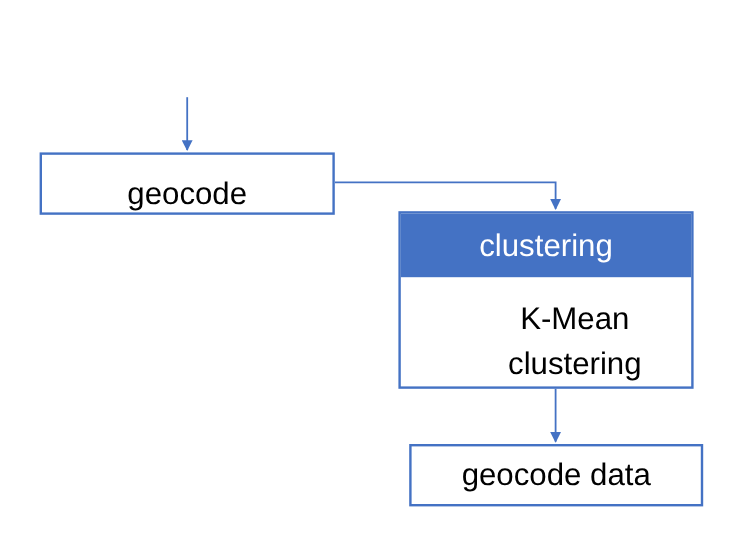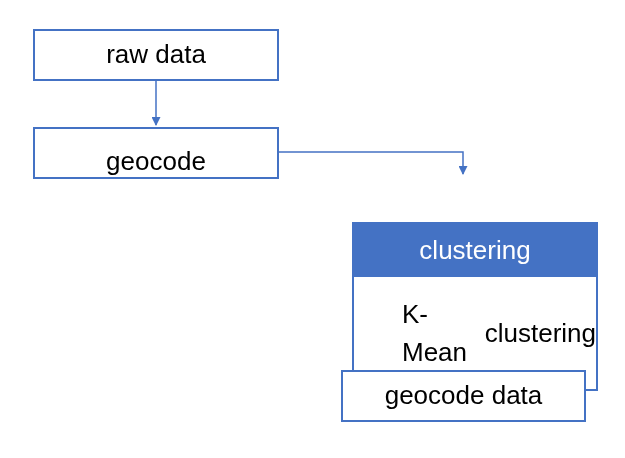--- a/index.html
+++ b/index.html
@@ -25,40 +25,39 @@
     justify-content: center;
     color: #000000;
     font-size: 26px;
     line-height: 1.2;
   }
   .node-raw-data   { left: 33px;  top: 29px;  width: 246px; height: 52px; }
   .node-geocode    { left: 33px;  top: 127px; width: 246px; height: 52px; align-items: flex-end; }
   .node-cluster-data { left: 341px; top: 370px; width: 245px; height: 52px; }
 
   .node-clustering {
-    left: 352px; top: 176px; width: 246px; height: 169px;
+    left: 332px; top: 176px; width: 246px; height: 148px;
     flex-direction: column;
     align-items: stretch;
     justify-content: flex-start;
     padding: 0;
-    margin-top: 46px;
   }
   .clustering-header {
     height: 53px;
     background: #4472C4;
     color: #ffffff;
     display: flex;
     align-items: center;
     justify-content: center;
     font-size: 26px;
   }
   .clustering-body {
     flex: 1;
     display: flex;
-    flex-direction: row;
+    flex-direction: column;
     align-items: center;
     justify-content: flex-end;
     color: #000000;
     font-size: 26px;
     line-height: 38px;
     padding-left: 48px;
   }
   .connector-layer {
     position: absolute;
     left: 0;
@@ -77,23 +76,20 @@
     <defs>
       <marker id="arrowhead" viewBox="0 0 10 10" refX="9" refY="5" markerWidth="10" markerHeight="9" orient="auto" markerUnits="userSpaceOnUse">
         <path d="M0,0 L10,5 L0,10 Z" fill="#4472C4"></path>
       </marker>
     </defs>
     <path d="M156 81 L156 125" fill="none" stroke="#4472C4" stroke-width="1.5" marker-end="url(#arrowhead)"></path>
     <path d="M279 152 H463 V174" fill="none" stroke="#4472C4" stroke-width="1.5" marker-end="url(#arrowhead)"></path>
     <path d="M463 321 V368" fill="none" stroke="#4472C4" stroke-width="1.5" marker-end="url(#arrowhead)"></path>
   </svg>
 
-  <div class="node node-raw-data">
-    <span>raw data</span>
-  </div>
 
   <div class="node node-geocode">
     <span>geocode</span>
   </div>
 
   <div class="node node-clustering">
     <div class="clustering-header">
       <span>clustering</span>
     </div>
     <div class="clustering-body">

